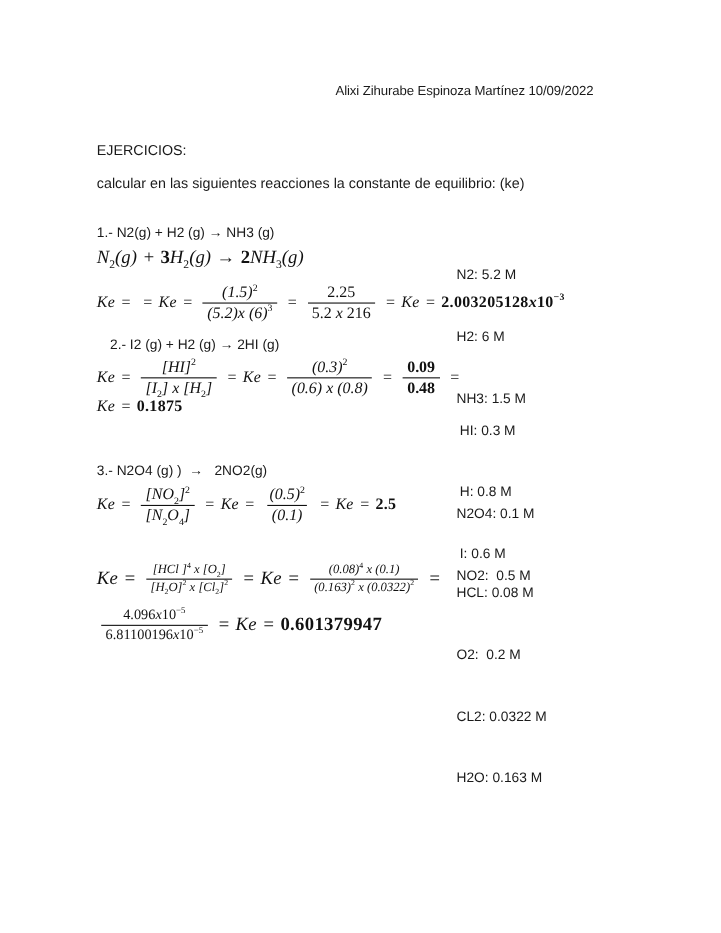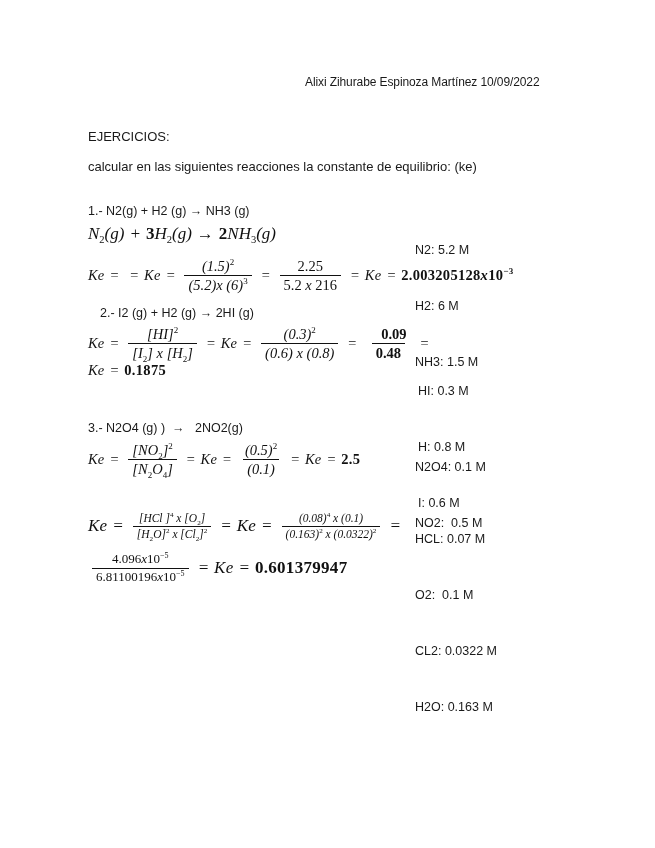--- a/index.html
+++ b/index.html
@@ -170,21 +170,21 @@
     </span>
     <span class="op">=</span>
       <span class="ke">Ke</span>
       <span class="op">=</span>
     <span class="frac">
       <span class="num">(0.3)<sup>2</sup></span>
       <span class="den">(0.6) <span class="it">x</span> (0.8)</span>
     </span>
     <span class="op">=</span>
     <span class="frac">
-      <span class="num up" style="font-weight:bold;margin-left:11px;">0.09</span>
+      <span class="num up" style="font-weight:bold;">0.09</span>
       <span class="den up" style="font-weight:bold;">0.48</span>
     </span>
     <span class="op">=</span>
   </div>
 
   <div class="math m-md" style="left:88px; top:362px;">
     <span class="ke">Ke</span>
       <span class="op">=</span>
     <span class="res">0.1875</span>
   </div>
@@ -245,19 +245,19 @@
       <span class="num up">4.096<span class="it">x</span>10<sup>−5</sup></span>
       <span class="den up">6.81100196<span class="it">x</span>10<sup>−5</sup></span>
     </span>
     <span class="op">=</span>
       <span class="ke">Ke</span>
       <span class="op">=</span>
     <span class="res">0.601379947</span>
   </div>
 
   <div class="txt conc" style="left:415px; top:492px;">
-    <div>HCL: 0.07 M</div>
-    <div>O2:  0.1 M</div>
+    <div>HCL: 0.08 M</div>
+    <div>O2:  0.2 M</div>
     <div>CL2: 0.0322 M</div>
     <div>H2O: 0.163 M</div>
   </div>
 
 </div>
 
 </body></html>

